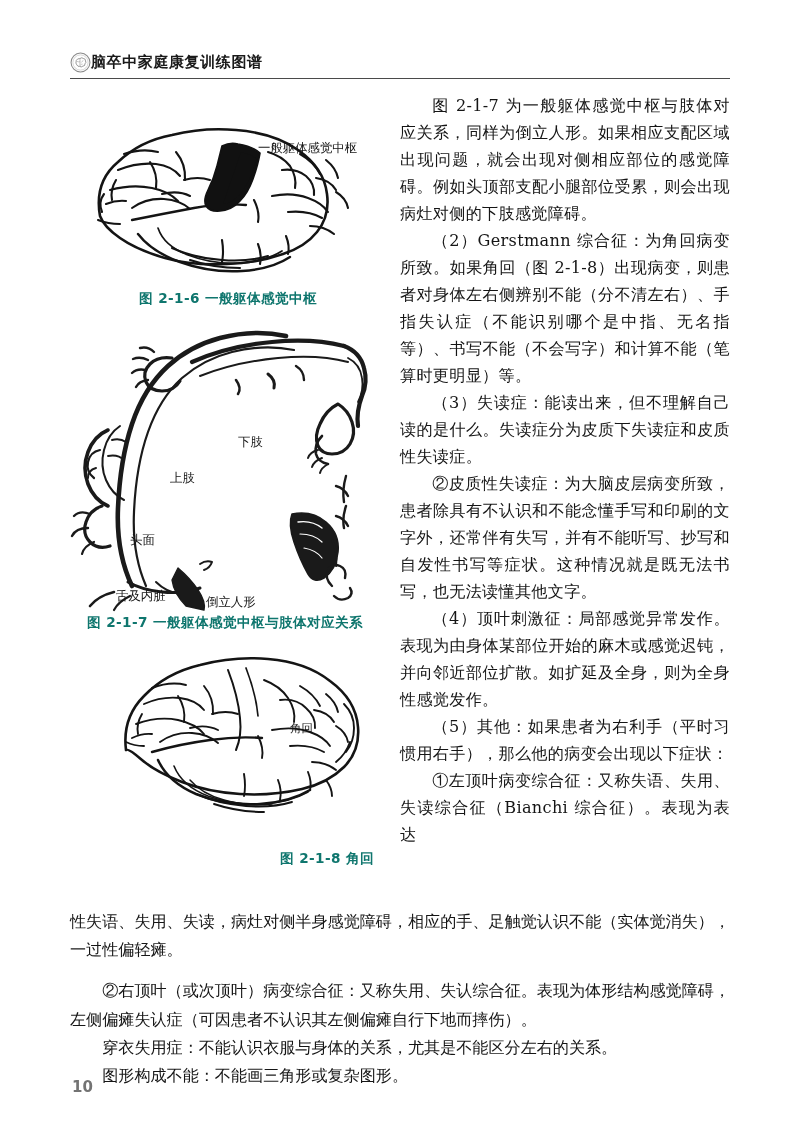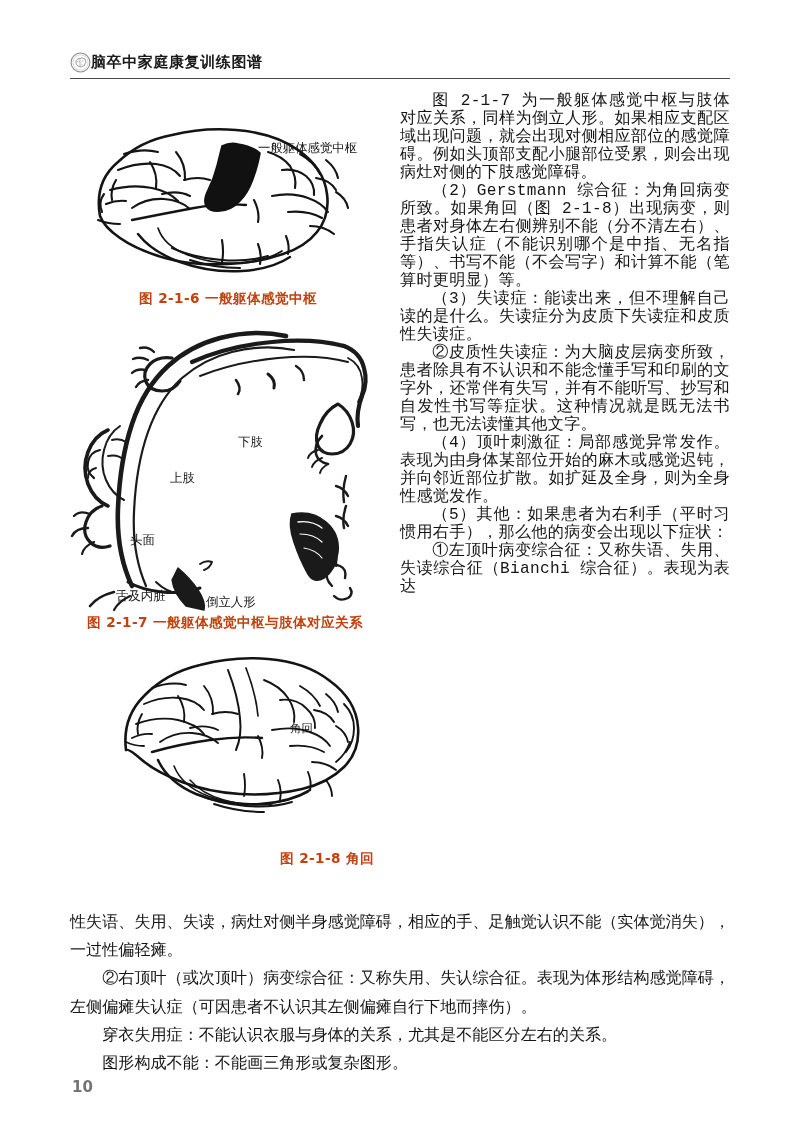--- a/index.html
+++ b/index.html
@@ -58,26 +58,25 @@
   }
   .col-right {
     position: absolute;
     left: 400px;
     top: 92px;
     width: 330px;
   }
 
   .para {
     font-size: 16.1px;
-    line-height: 18px;
+    line-height: 27px;
     text-align: justify;
     text-justify: inter-ideograph;
     margin: 0;
     letter-spacing: 0.02em;
-    font-family: Liberation Mono, monospace;
   }
   .para.indent { text-indent: 2em; }
 
   .fullwidth {
     position: absolute;
     left: 70px;
     width: 660px;
     font-size: 16.1px;
     line-height: 28.2px;
     text-align: justify;
@@ -85,21 +84,21 @@
     margin: 0;
   }
   .fullwidth.indent { text-indent: 2em; }
 
   
   .figure { position: absolute; }
   .fig-caption {
     font-family: "DejaVu Sans", "Liberation Sans", sans-serif;
     font-size: 13.6px;
     font-weight: 700;
-    color: #c2410c;
+    color: #0f766e;
     text-align: center;
     letter-spacing: 0.4px;
     white-space: nowrap;
   }
   .fig-art { display: block; }
 
   .anno {
     font-family: "DejaVu Serif", "Liberation Serif", serif;
     font-size: 12.4px;
     fill: #141414;
@@ -320,20 +319,20 @@
     <p class="para indent">（2）Gerstmann 综合征：为角回病变所致。如果角回（图 2-1-8）出现病变，则患者对身体左右侧辨别不能（分不清左右）、手指失认症（不能识别哪个是中指、无名指等）、书写不能（不会写字）和计算不能（笔算时更明显）等。</p>
     <p class="para indent">（3）失读症：能读出来，但不理解自己读的是什么。失读症分为皮质下失读症和皮质性失读症。</p>
     <p class="para indent">②皮质性失读症：为大脑皮层病变所致，患者除具有不认识和不能念懂手写和印刷的文字外，还常伴有失写，并有不能听写、抄写和自发性书写等症状。这种情况就是既无法书写，也无法读懂其他文字。</p>
     <p class="para indent">（4）顶叶刺激征：局部感觉异常发作。表现为由身体某部位开始的麻木或感觉迟钝，并向邻近部位扩散。如扩延及全身，则为全身性感觉发作。</p>
     <p class="para indent">（5）其他：如果患者为右利手（平时习惯用右手），那么他的病变会出现以下症状：</p>
     <p class="para indent">①左顶叶病变综合征：又称失语、失用、失读综合征（Bianchi 综合征）。表现为表达</p>
   </div>
 
   <div class="fullwidth" style="top:908px;">
     <p class="fullwidth" style="position:static; width:auto;">性失语、失用、失读，病灶对侧半身感觉障碍，相应的手、足触觉认识不能（实体觉消失），一过性偏轻瘫。</p>
-    <p class="fullwidth indent" style="position:static; width:auto;">②右顶叶（或次顶叶）病变综合征：又称失用、失认综合征。表现为体形结构感觉障碍，左侧偏瘫失认症（可因患者不认识其左侧偏瘫自行下地而摔伤）。</p>
+    <p class="fullwidth indent" style="position:static; width:auto;margin-top:13px;">②右顶叶（或次顶叶）病变综合征：又称失用、失认综合征。表现为体形结构感觉障碍，左侧偏瘫失认症（可因患者不认识其左侧偏瘫自行下地而摔伤）。</p>
     <p class="fullwidth indent" style="position:static; width:auto;">穿衣失用症：不能认识衣服与身体的关系，尤其是不能区分左右的关系。</p>
     <p class="fullwidth indent" style="position:static; width:auto;">图形构成不能：不能画三角形或复杂图形。</p>
   </div>
 
   <div class="folio">10</div>
 
 </div>
 
 </body></html>

